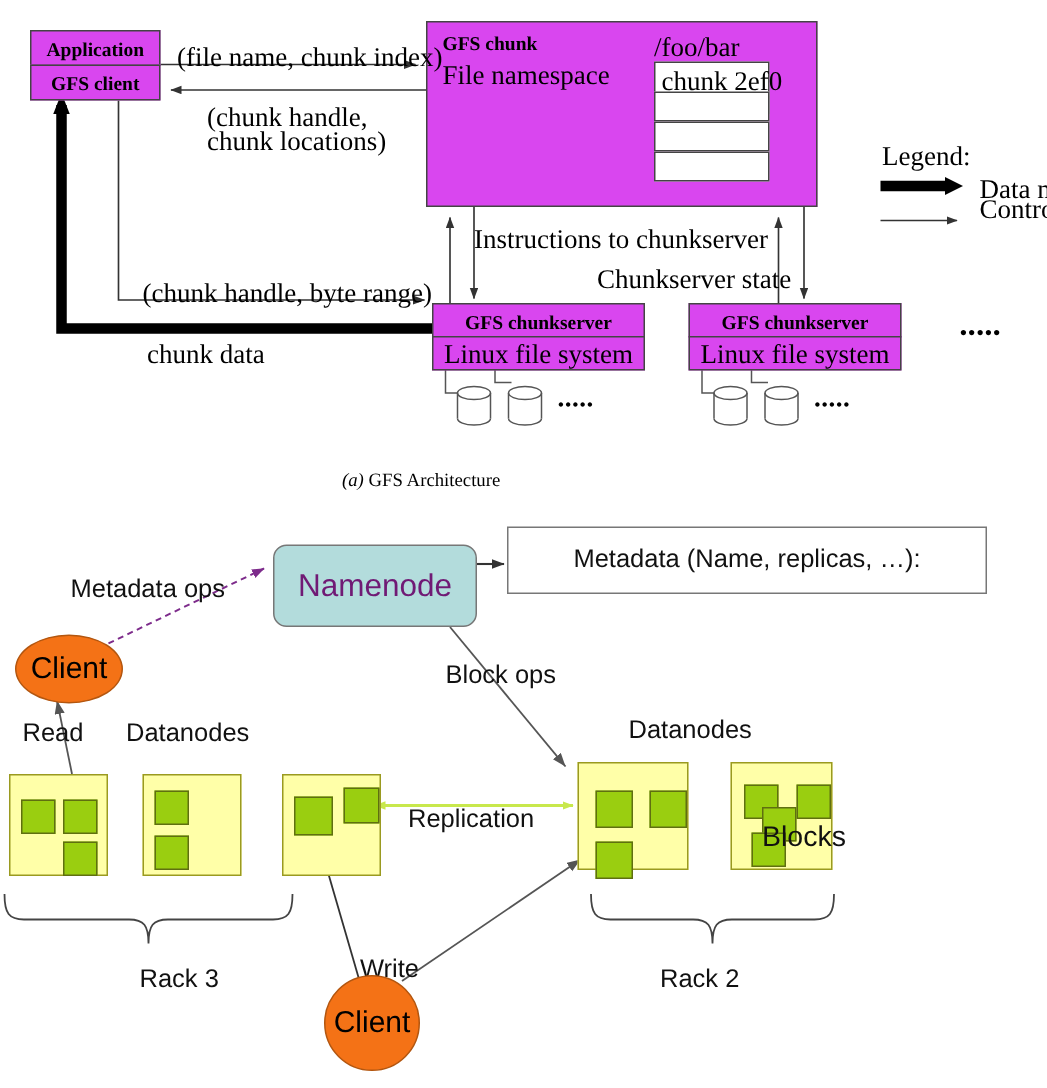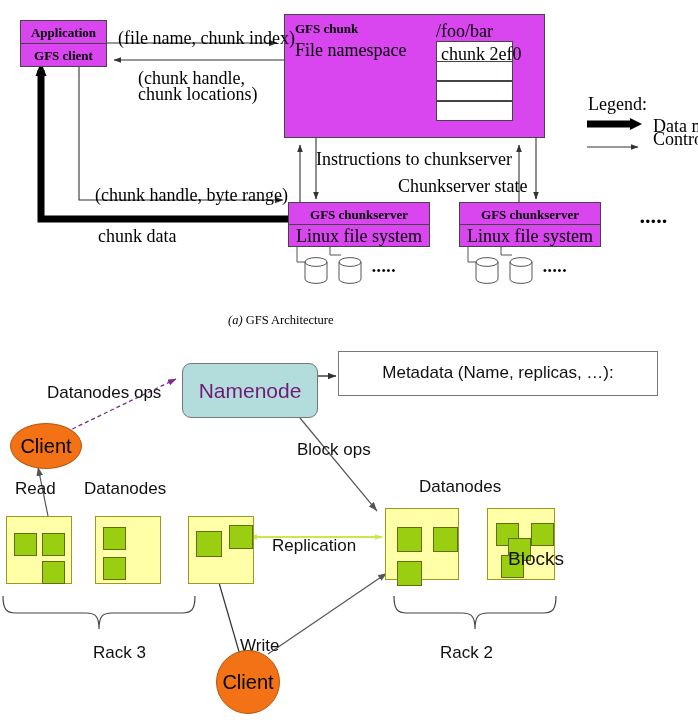--- a/index.html
+++ b/index.html
@@ -231,21 +231,21 @@
   </div>
 
   <div class="namenode" style="left:182px;top:363px;width:136px;height:55px;">
     <span>Namenode</span>
   </div>
 
   <div class="metabox" style="left:338px;top:351px;width:320px;height:45px;">
     <span>Metadata (Name, replicas, …):</span>
   </div>
 
-  <div class="abs hd-text" style="left:47px;top:383px;">Datanodes ops</div>
+  <div class="abs hd-text" style="left:47px;top:383px;">Metadata ops</div>
   <div class="abs hd-text" style="left:297px;top:440px;">Block ops</div>
   <div class="abs hd-text" style="left:272px;top:536px;">Replication</div>
   <div class="abs hd-text" style="left:15px;top:479px;">Read</div>
   <div class="abs hd-text" style="left:240px;top:636px;">Write</div>
 
   <div class="client" style="left:10px;top:423px;width:70px;height:44px;border-radius:50%;">
     <span>Client</span>
   </div>
   <div class="client" style="left:216px;top:650px;width:62px;height:62px;border-radius:50%;">
     <span>Client</span>

